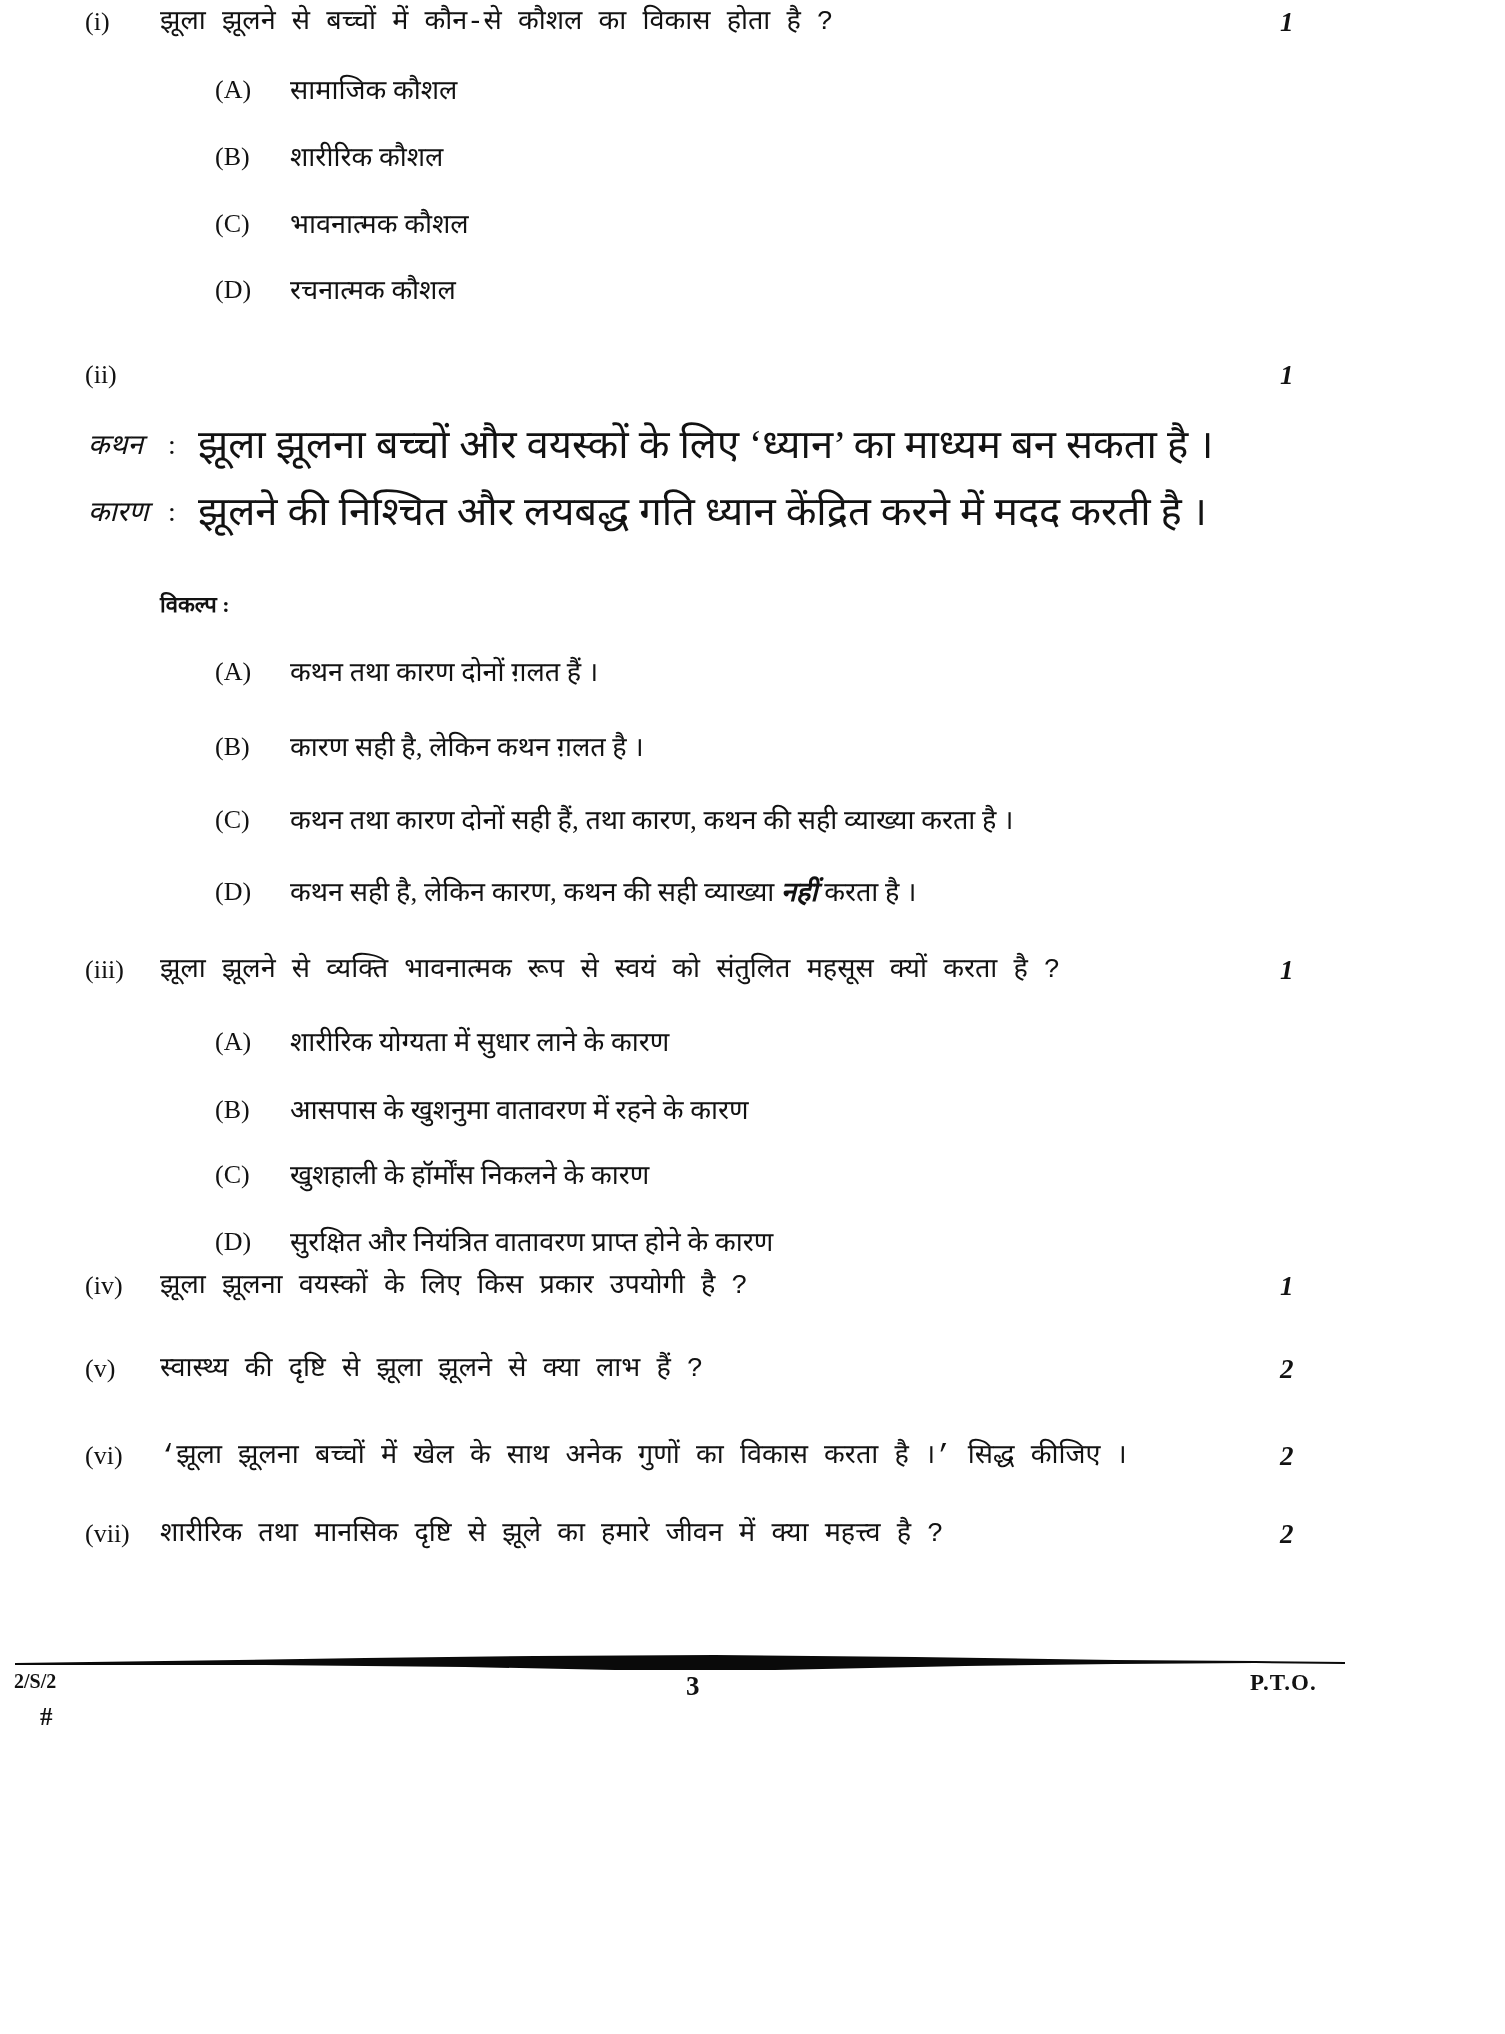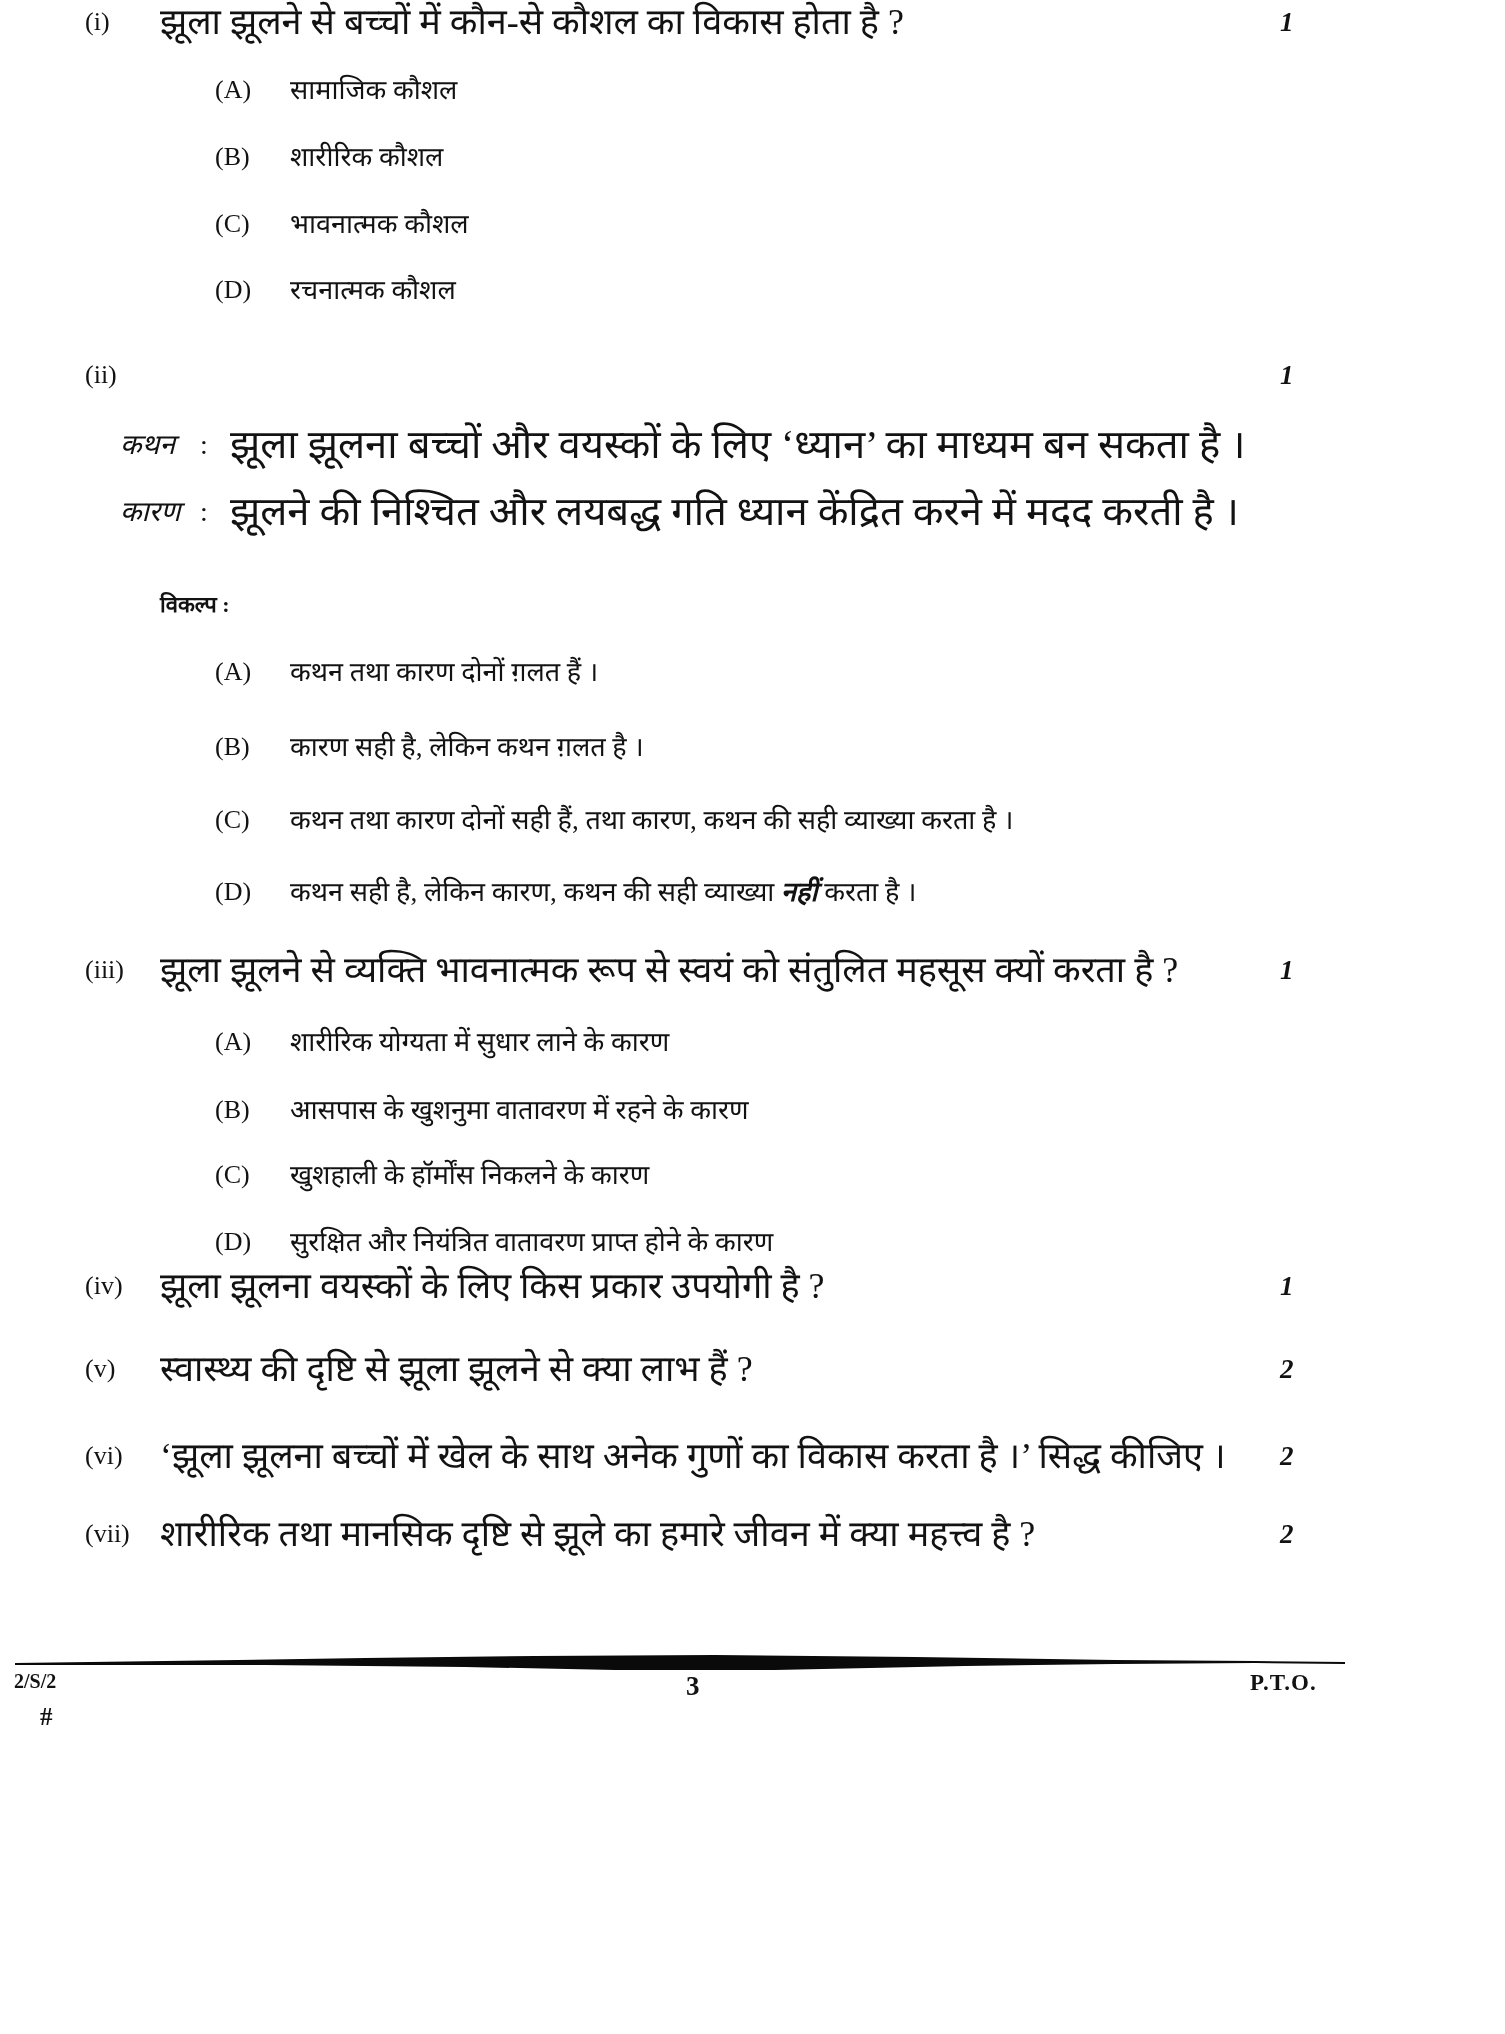--- a/index.html
+++ b/index.html
@@ -28,38 +28,39 @@
     line-height: 44px;
     white-space: nowrap;
   }
   .qnum {
     flex: none;
     width: 75px;
     font-size: 26px;
   }
   .qtext {
     flex: none;
-    font-size: 36px;
+    font-size: 27px;
+    font-family: Liberation Mono, monospace;
   }
   .marks {
     position: absolute;
     left: 1280px;
     top: 0;
     font-size: 27px;
     font-style: italic;
     font-weight: 600;
   }
   .opt-row { padding-left: 215px; }
   .opt-label {
     flex: none;
     width: 75px;
     font-size: 26px;
   }
   .opt-text { flex: none; font-size: 27px; }
-  .stmt-row { padding-left: 120px; }
+  .stmt-row { padding-left: 88px; }
   .stmt-label {
     flex: none;
     width: 80px;
     font-size: 28px;
     font-style: italic;
   }
   .stmt-colon { flex: none; width: 30px; font-size: 28px; }
   .stmt-text { flex: none; font-size: 40px; }
   .vikalp-row { padding-left: 160px; }
   .vikalp {

